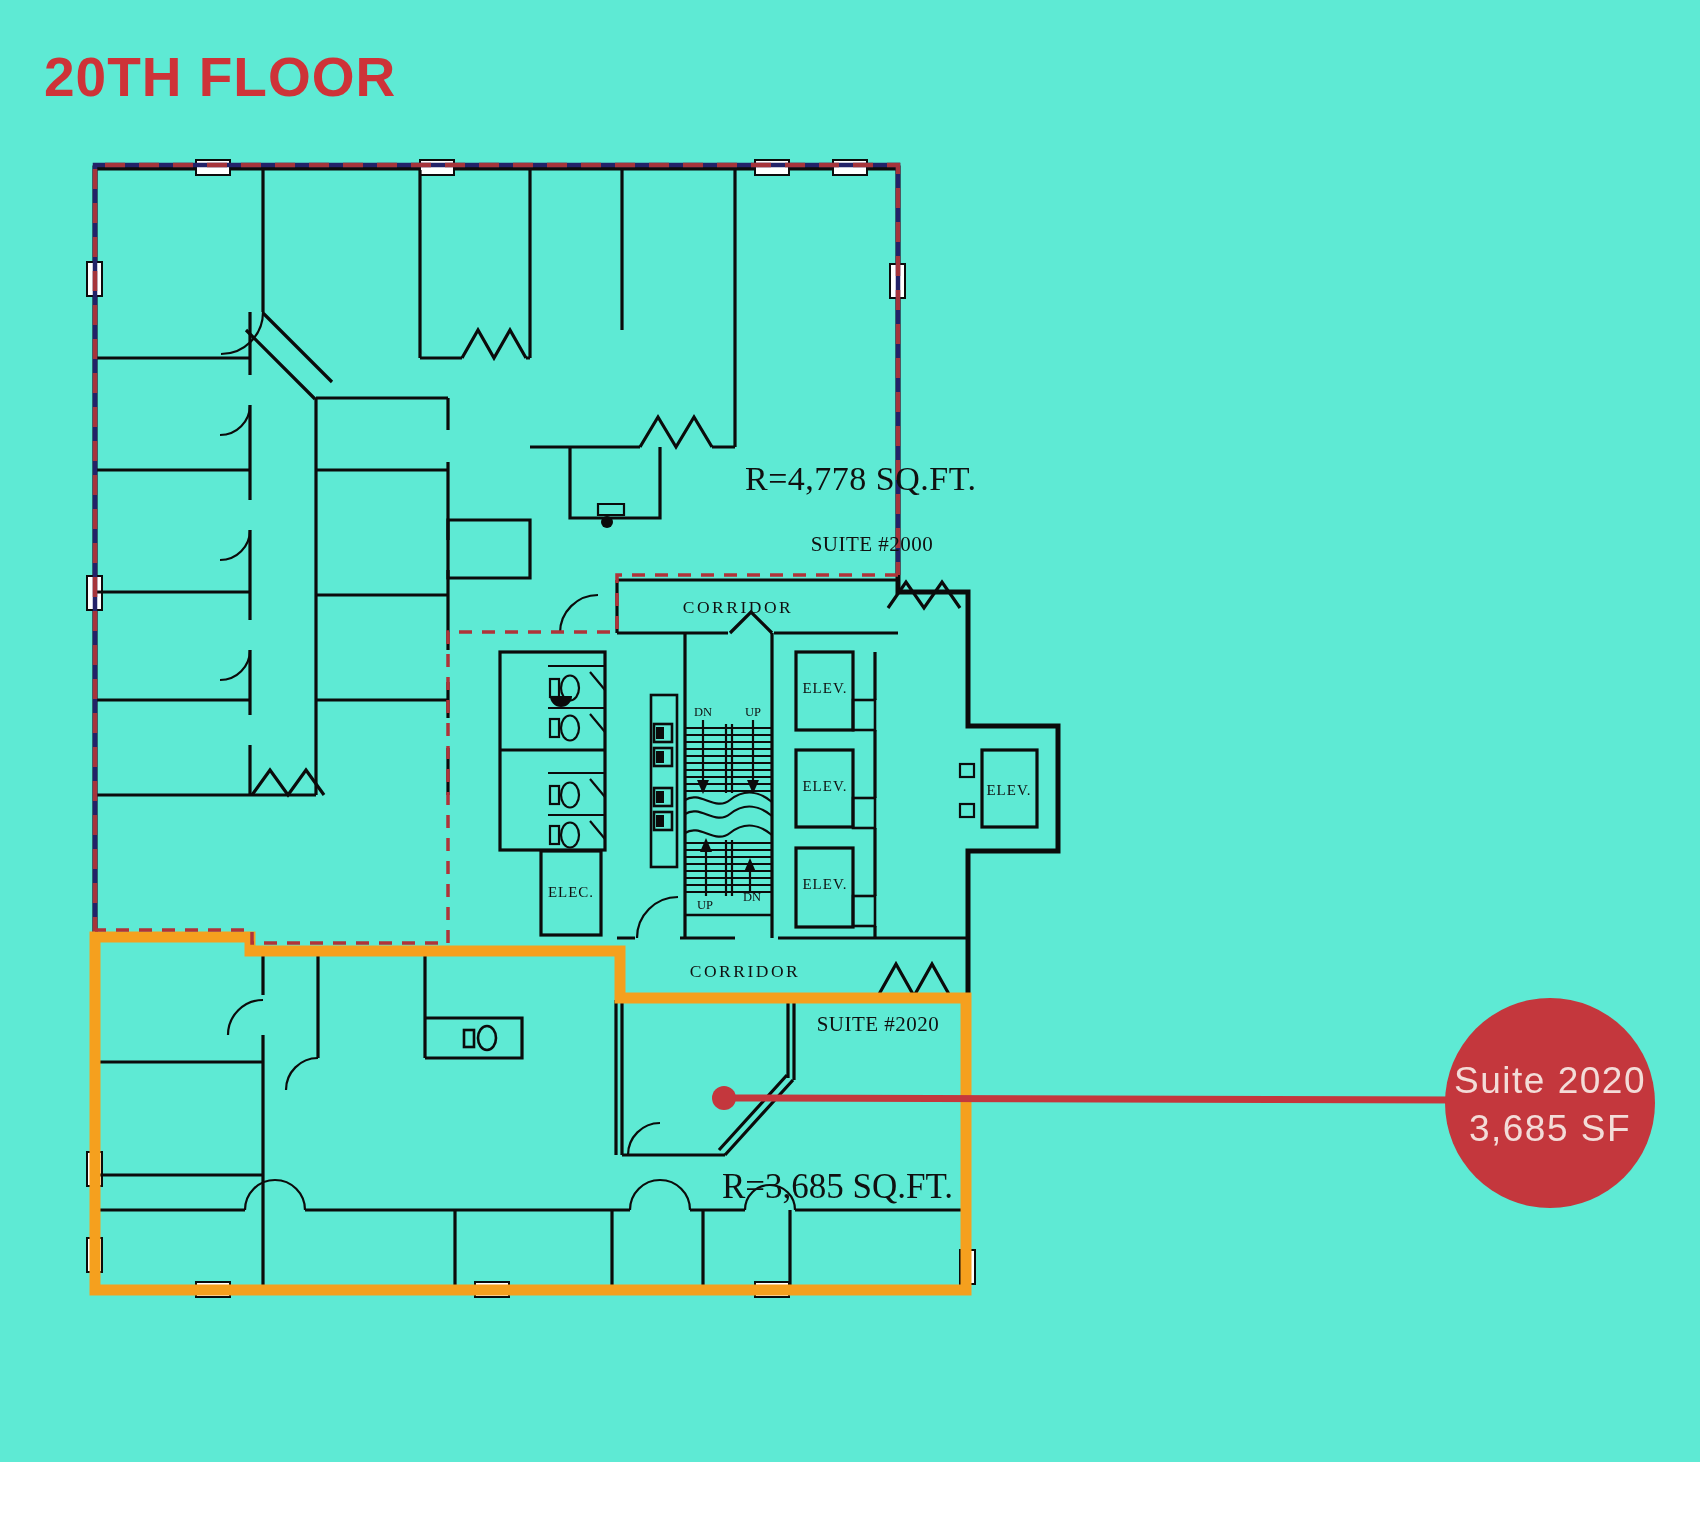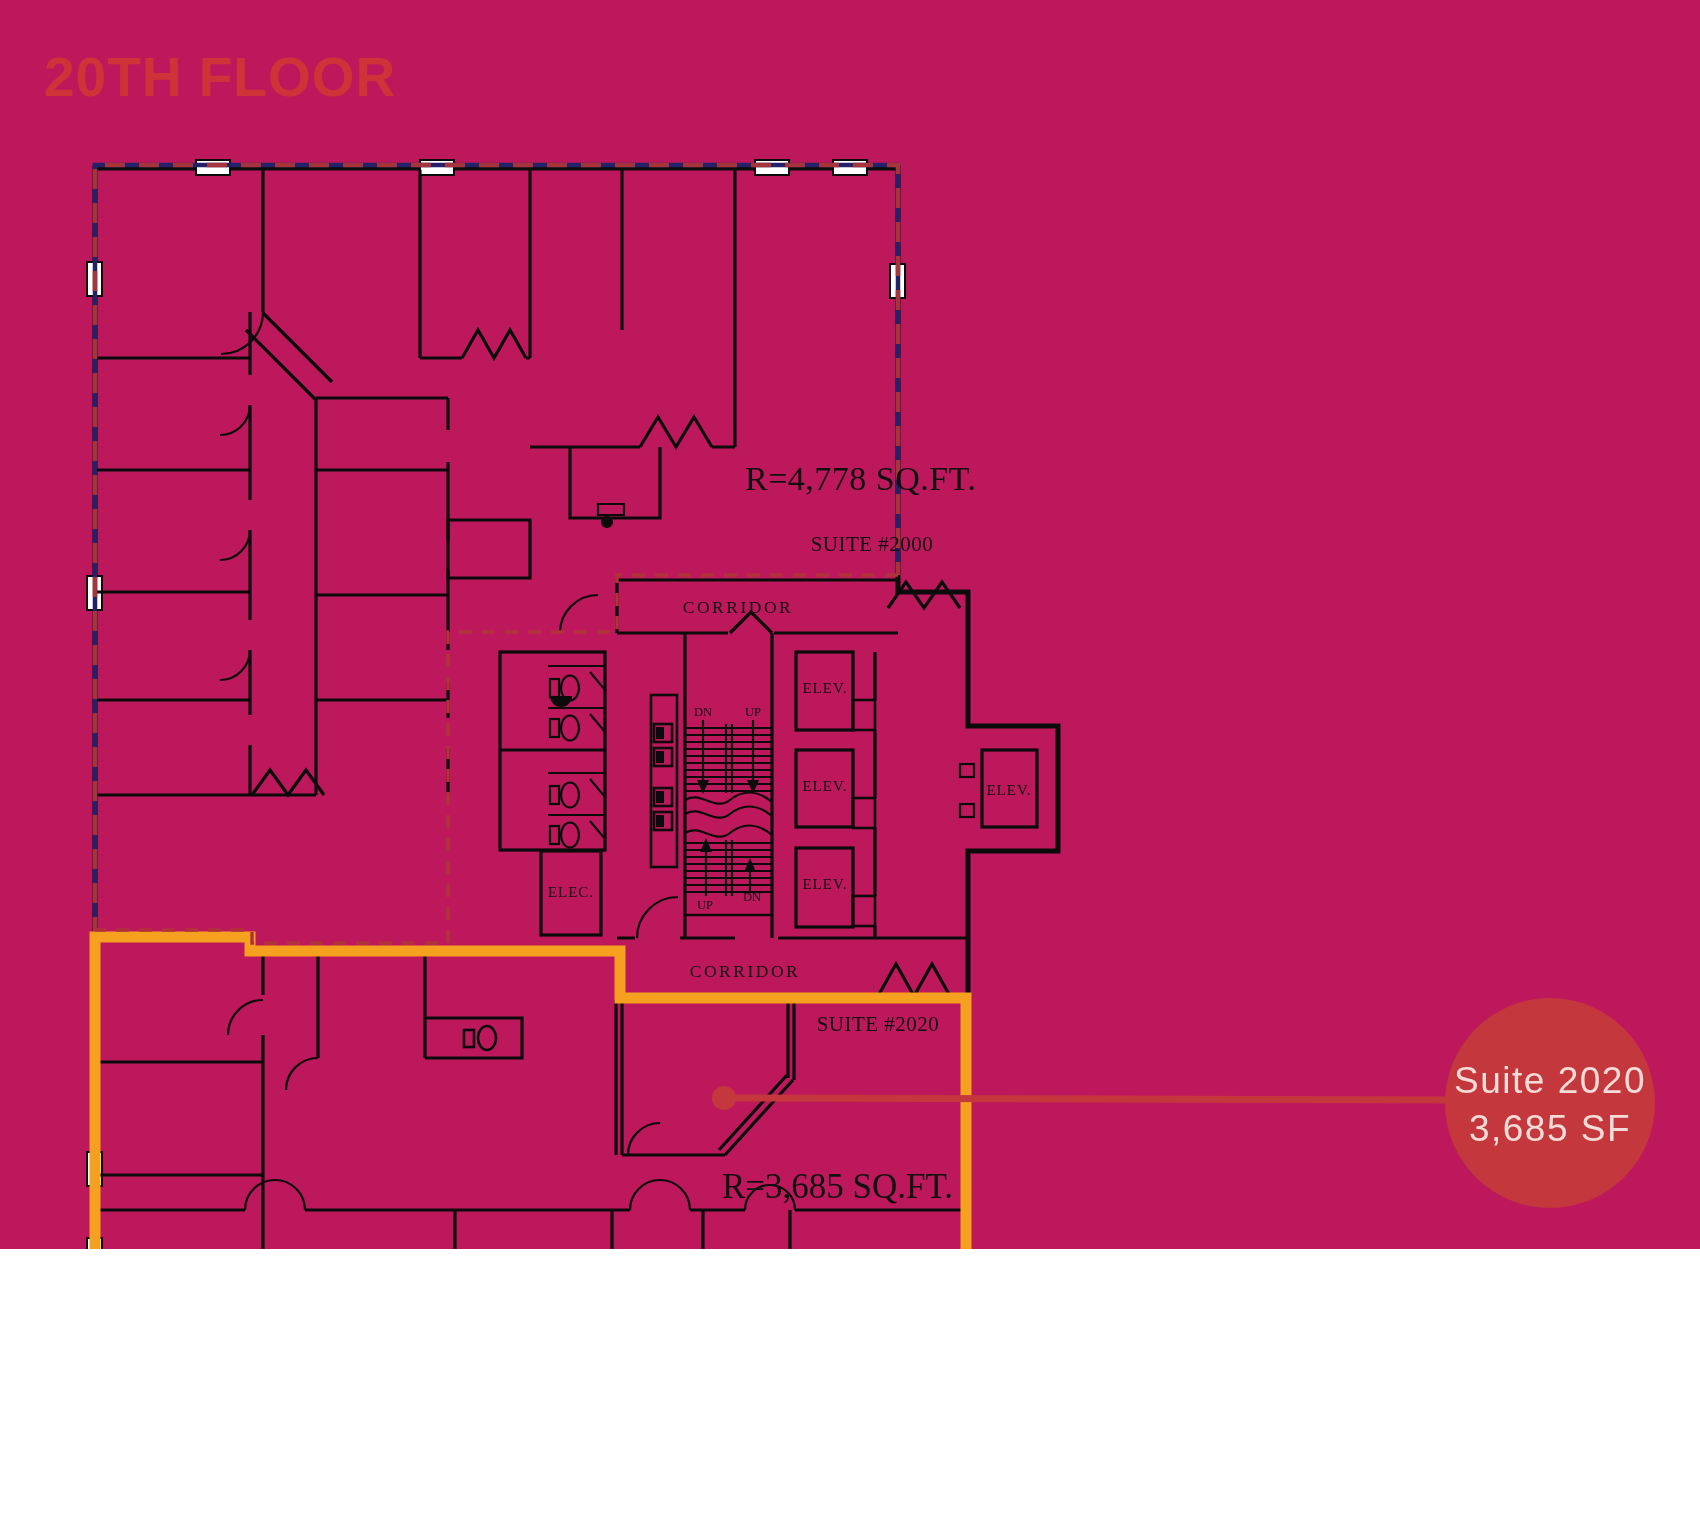--- a/index.html
+++ b/index.html
@@ -1,16 +1,16 @@
 <!DOCTYPE html>
 <html><head>
 <meta charset="utf-8">
 <style>
   html,body{margin:0;padding:0;background:#ffffff;}
-  .stage{position:relative;width:1700px;height:1249px;background:#be185d;overflow:hidden;}
+  .stage{position:relative;width:1700px;height:1462px;background:#5eead4;overflow:hidden;}
   svg{display:block;}
   .title-text{font-family:"Liberation Sans",sans-serif;font-weight:bold;font-size:55px;letter-spacing:1px;}
   .lbl{font-family:"Liberation Serif",serif;fill:#101010;}
   .lbl-big{font-size:34px;letter-spacing:.5px;}
   .lbl-suite{font-size:21px;letter-spacing:.5px;}
   .lbl-corr{font-size:17.5px;letter-spacing:2.5px;}
   .lbl-room{font-size:15px;letter-spacing:1px;}
   .lbl-tiny{font-size:12.5px;}
   .callout-text{font-family:"Liberation Sans",sans-serif;font-size:37px;letter-spacing:1.5px;fill:#F3DCD8;}
   .wall{stroke:#0b0b0b;fill:none;}

